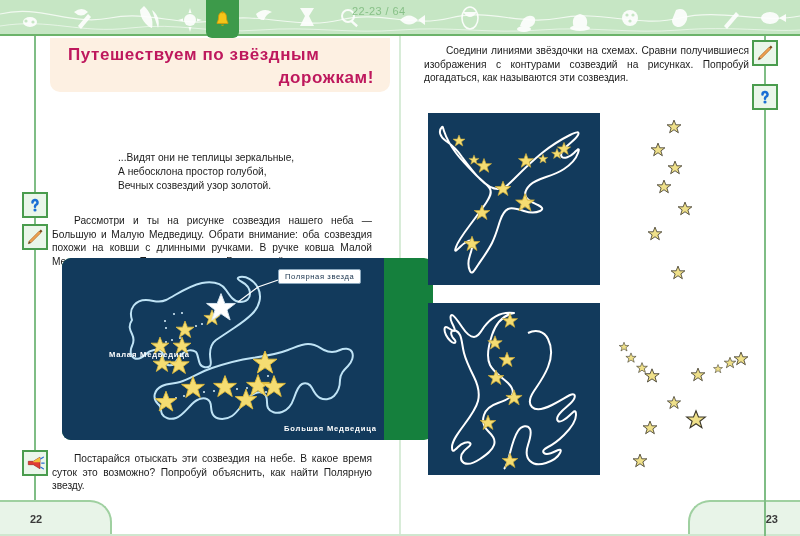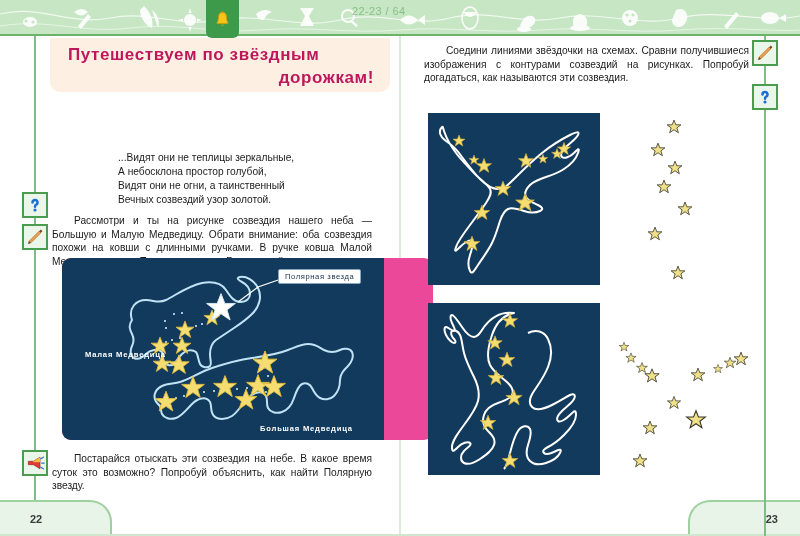--- a/index.html
+++ b/index.html
@@ -131,30 +131,31 @@
     margin: 18px 0 9px 0;
     padding-left: 66px;
     text-align: left;
   }
   .poem div { line-height: 14px; }
 
   
   .fig-left {
     position: absolute; left: 62px; top: 258px;
     width: 371px; height: 182px;
-    background: #ec4899;
+    background: #15803d;
     border-radius: 9px;
     overflow: hidden;
   }
   .fig-label {
     position: absolute;
     color: #ffffff;
     font-size: 7.6px;
     font-weight: bold;
     letter-spacing: .8px;
+    margin-left: 24px;
   }
   .callout-box {
     position: absolute;
     background: #ffffff;
     border: 1px solid #8aa7bd;
     border-radius: 2px;
     padding: 2px 6px;
     font-size: 7.6px;
     color: #16304a;
     letter-spacing: .6px;
@@ -249,21 +250,20 @@
 
   <div class="title-banner">
     <div class="line title-line-1">Путешествуем по звёздным</div>
     <div class="line title-line-2">дорожкам!</div>
   </div>
 
 
   <div class="col poem" style="left:52px; top:133px; width:330px;">
     <div>...Видят они не теплицы зеркальные,</div>
     <div>А небосклона простор голубой,</div>
-    <div>Видят они не огни, а таинственный</div>
     <div>Вечных созвездий узор золотой.</div>
   </div>
 
   <div class="col" style="left:52px; top:190px;margin-top:24px;">
     <p class="indent">Рассмотри и ты на рисунке созвездия нашего неба — Большую и Малую Медведицу. Обрати внимание: оба созвездия похожи на ковши с длинными ручками. В ручке ковша Малой Медведицы сияет Полярная звезда. Раскрась её.</p>
   </div>
 
   <div class="fig-left">
     <svg width="322" height="182" viewBox="0 0 322 182">
       <rect x="0" y="0" width="322" height="182" fill="#123a5c"></rect>

